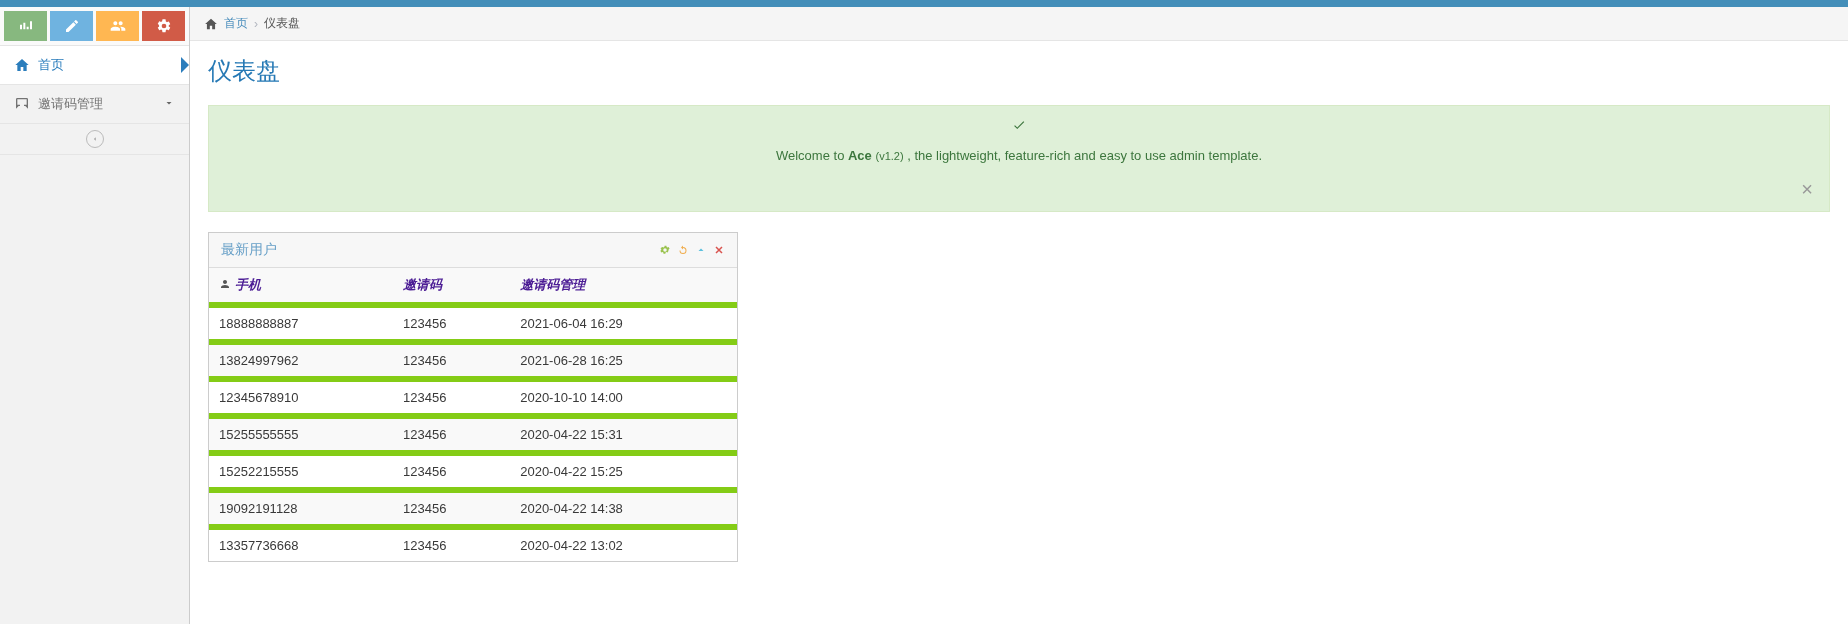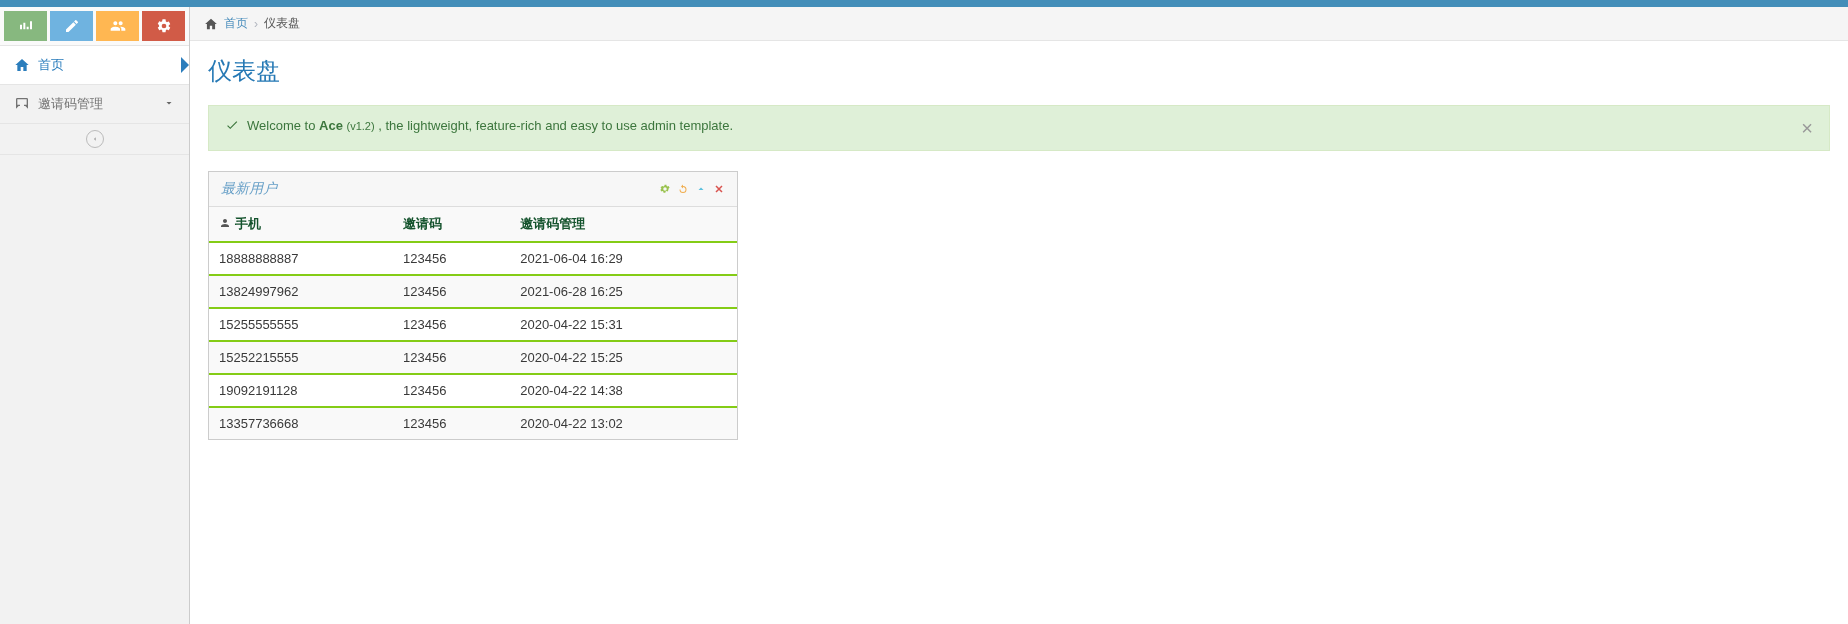--- a/index.html
+++ b/index.html
@@ -26,40 +26,40 @@
 
 .main { flex: 1; min-width: 0; }
 .breadcrumb { display: flex; align-items: center; gap: 6px; padding: 8px 14px; background: #f5f5f5; border-bottom: 1px solid #e5e5e5; color: #555; font-size: 12px; }
 .breadcrumb svg { width: 14px; height: 14px; fill: #555; }
 .breadcrumb a { color: #4c8fbd; text-decoration: none; }
 .breadcrumb .sep { color: #b2b6bf; }
 
 .page-body { padding: 14px 18px; }
 .page-title { color: #2679b5; font-size: 24px; font-weight: 400; margin-bottom: 18px; }
 
-.alert { background: #dff0d8; border: 1px solid #d6e9c6; color: #3c763d; padding: 12px 16px; display: flex; align-items: flex-start; gap: 8px; margin-bottom: 20px; }
+.alert { background: #dff0d8; border: 1px solid #d6e9c6; color: #3c763d; padding: 12px 16px; display: flex; align-items: center; gap: 16px; margin-bottom: 20px; flex-direction: column; }
 .alert .close { margin-left: auto; color: #999; font-size: 20px; cursor: pointer; line-height: 1; }
 .alert svg { width: 14px; height: 14px; fill: #3c763d; }
 .alert b { color: #3c763d; }
 .alert .ver { font-size: 11px; }
 
 .widget { width: 530px; border: 1px solid #ccc; }
 .widget-header { display: flex; align-items: center; background: #f7f7f7; border-bottom: 1px solid #ddd; padding: 8px 12px; }
-.widget-title { color: #669fc7; font-size: 14px; font-weight: 400; font-style: italic; }
+.widget-title { color: #669fc7; font-size: 14px; font-weight: 400; }
 .widget-tools { margin-left: auto; display: flex; gap: 6px; }
 .widget-tools span { cursor: pointer; display: flex; }
 .widget-tools svg { width: 12px; height: 12px; }
 .tool-gear svg { fill: #99c24d; }
 .tool-reload svg { fill: #f0ad4e; }
 .tool-up svg { fill: #5bc0de; }
 .tool-close svg { fill: #d9534f; }
 
 table { width: 100%; border-collapse: collapse; }
-th, td { text-align: left; padding: 8px 10px; font-size: 13px; border-top: 2px solid #84cc16; }
-thead th { background: #f9f9f9; color: #14532d; font-weight: 700; border-top: none; }
+th, td { text-align: left; padding: 8px 10px; font-size: 13px; border-top: 6px solid #84cc16; }
+thead th { background: #f9f9f9; color: #4c1d95; font-weight: 700; border-top: none; font-style: italic; }
 thead th svg { width: 12px; height: 12px; fill: #555; margin-right: 4px; vertical-align: -1px; }
 tbody tr:nth-child(even) { background: #f9f9f9; }
 tbody td { color: #393939; }
 </style>
 </head>
 <body>
 
 <div class="topbar"></div>
 <div class="layout">
   <aside class="sidebar">
@@ -174,20 +174,25 @@
                 <td>18888888887</td>
                 <td>123456</td>
                 <td>2021-06-04 16:29</td>
               </tr>
               <tr>
                 <td>13824997962</td>
                 <td>123456</td>
                 <td>2021-06-28 16:25</td>
               </tr>
               <tr>
+                <td>12345678910</td>
+                <td>123456</td>
+                <td>2020-10-10 14:00</td>
+              </tr>
+              <tr>
                 <td>15255555555</td>
                 <td>123456</td>
                 <td>2020-04-22 15:31</td>
               </tr>
               <tr>
                 <td>15252215555</td>
                 <td>123456</td>
                 <td>2020-04-22 15:25</td>
               </tr>
               <tr>

